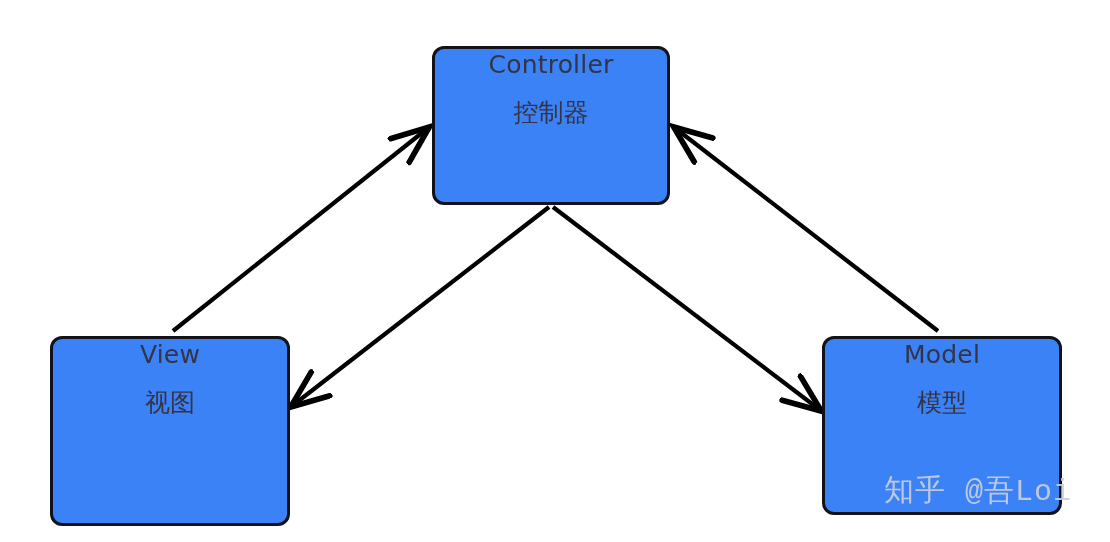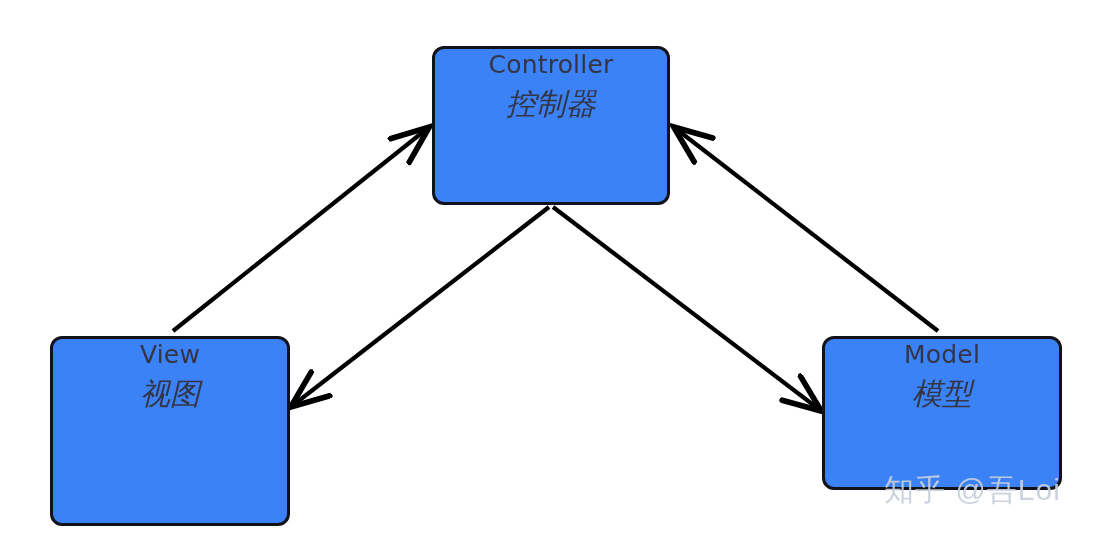--- a/index.html
+++ b/index.html
@@ -38,50 +38,49 @@
   }
   .node-label-en {
     font-family: "DejaVu Sans", "Liberation Sans", sans-serif;
     font-size: 25px;
     color: #343444;
     line-height: 1.28;
     letter-spacing: 0.2px;
   }
   .node-label-zh {
     font-family: "DejaVu Sans", "Liberation Sans", sans-serif;
-    font-size: 30px;
+    font-size: 25px;
     color: #343444;
     line-height: 1.28;
-    margin-top: 4px;
-    font-style: italic;
+    margin-top: 16px;
   }
   #node-controller {
     left: 432px;
     top: 46px;
     width: 238px;
     height: 159px;
   }
   #node-view {
     left: 50px;
     top: 336px;
     width: 240px;
     height: 190px;
   }
   #node-model {
     left: 822px;
     top: 336px;
     width: 240px;
-    height: 154px;
+    height: 179px;
   }
   #watermark {
     position: absolute;
     left: 884px;
     top: 470px;
     z-index: 6;
-    font-family: Liberation Sans, sans-serif;
+    font-family: Liberation Mono, monospace;
     font-size: 30px;
     color: #c9cfdd;
     opacity: 0.92;
     white-space: nowrap;
     pointer-events: none;
     letter-spacing: 1px;
   }
 </style>
 </head>
 <body>

